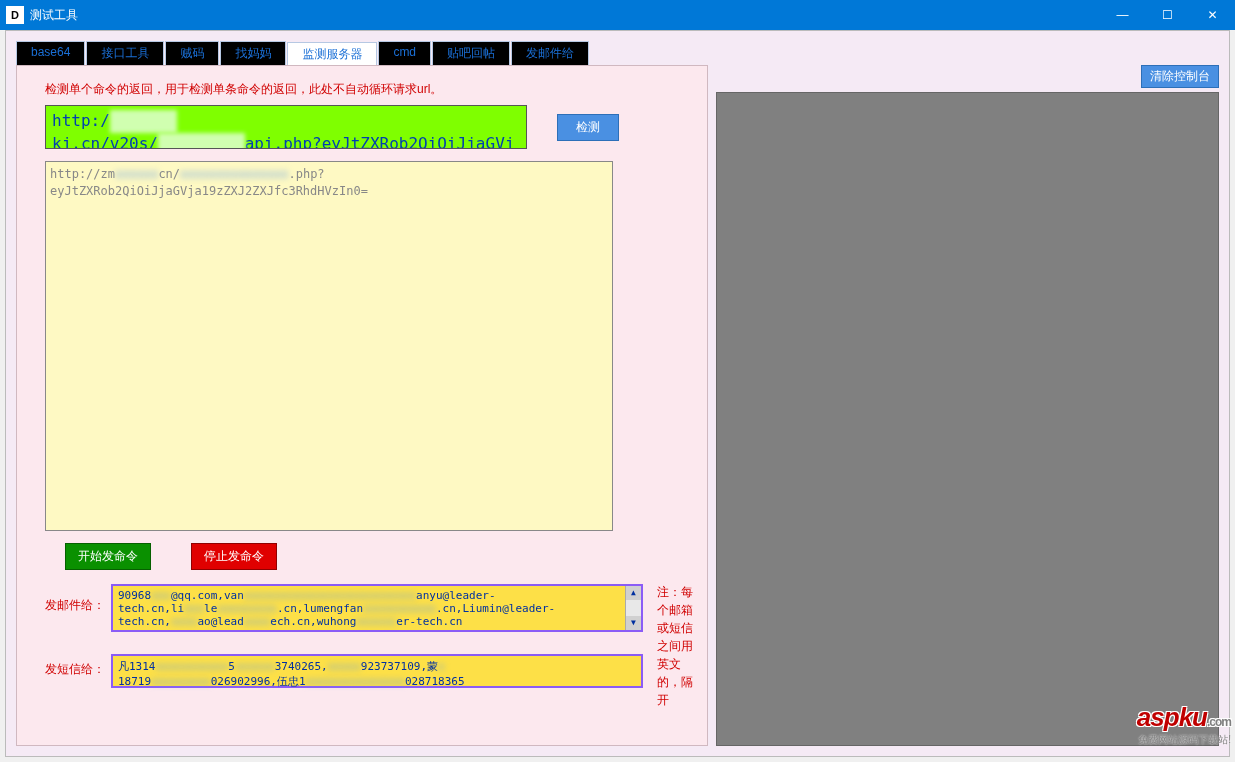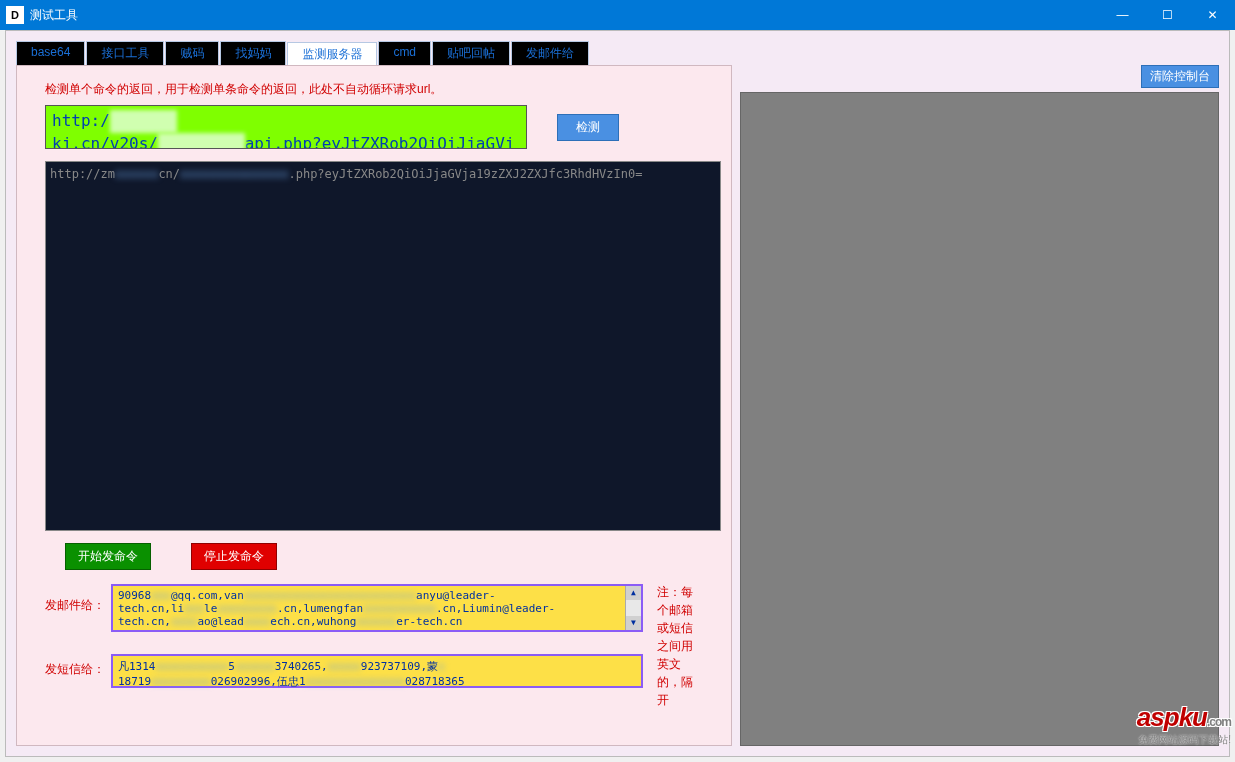--- a/index.html
+++ b/index.html
@@ -127,24 +127,24 @@
     color: transparent;
     user-select: none;
   }
   .row { display: flex; align-items: flex-start; }
   .interval-input {
     width: 32px; height: 20px;
     border: 1px solid #999;
     background: #fff;
   }
   .cmd-textarea {
-    width: 676px;
+    width: 568px;
     height: 370px;
     border: 1px solid #888;
-    background: #0f172a;
+    background: #fef9c3;
     font-family: monospace, "SimSun";
     font-size: 12px;
     padding: 4px;
     resize: none;
     color: #888;
     line-height: 1.4;
   }
   .btn-green {
     background: #0a9000;
     color: #fff;

